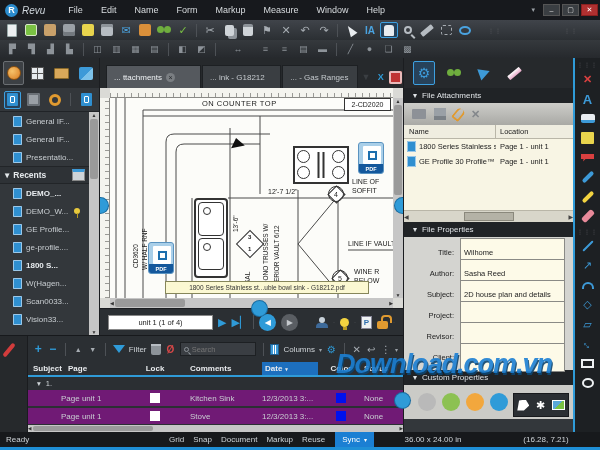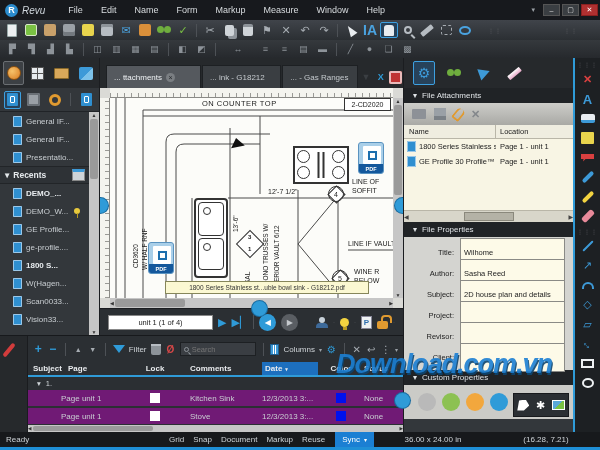--- a/index.html
+++ b/index.html
@@ -258,21 +258,21 @@
       <span class="blk" style="width:10px;height:12px;background:#cfd4d8;border-top:3px solid #8d9399;"></span>
     </span>
   <span class="tbi">⚑</span>
   <span class="tbi">✕</span>
   <span class="tbi">↶</span>
   <span class="tbi">↷</span>
   <span class="sep"></span>
   <span class="tbi">
       <span class="cursor-ic"></span>
     </span>
-  <span class="tbi c-blue" style="font-size:14px;font-weight:bold;">IA</span>
+  <span class="tbi c-blue" style="font-size:10px;font-weight:bold;">IA</span>
   <span class="tbi active-tool">
       <span class="hand-ic"></span>
     </span>
   <span class="tbi">
       <span class="zoom-ic"></span>
     </span>
   <span class="tbi">
       <span class="ruler-ic"></span>
     </span>
   <span class="tbi">

